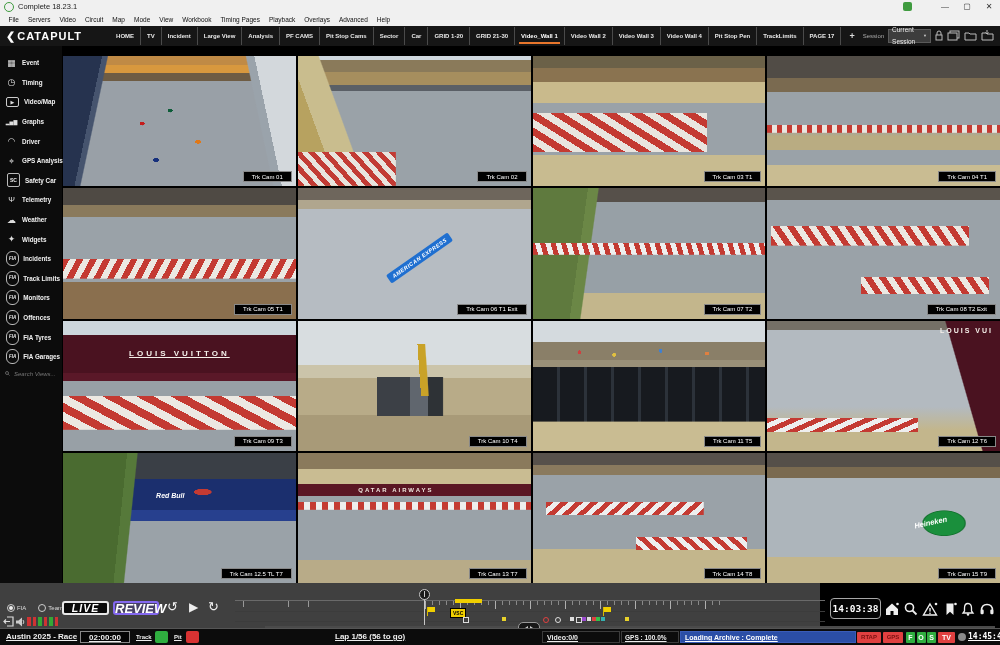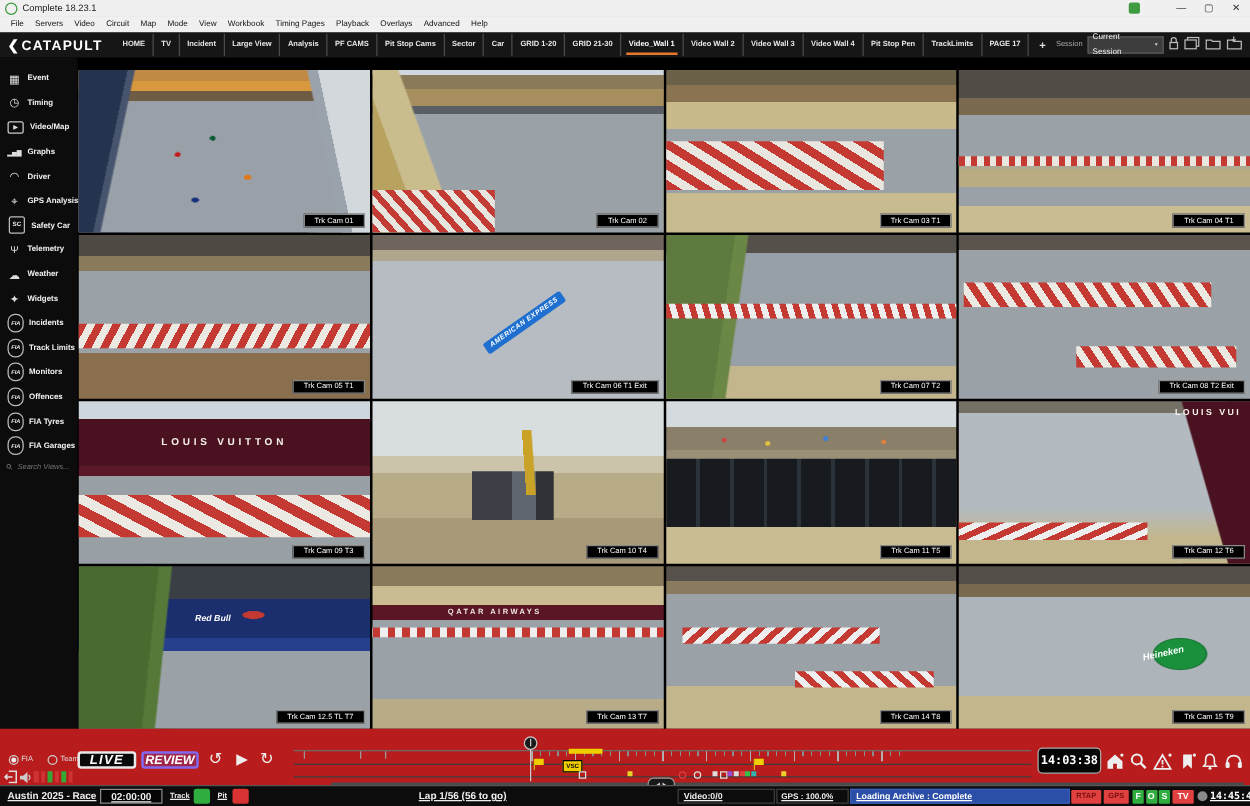--- a/index.html
+++ b/index.html
@@ -8,21 +8,21 @@
   #titlebar{position:absolute;left:0;top:0;width:1000px;height:13px;background:#f0f0f0;border-bottom:1px solid #d8d8d8;display:flex;align-items:center;font-size:7.5px;color:#222;}
   #titlebar .app-ic{width:8px;height:8px;border:1.5px solid #3f9b3f;border-radius:50%;margin:0 4px 0 4px;}
   #titlebar .spacer{flex:1;}
   #titlebar .tray-ic{width:9px;height:9px;background:#3f9b3f;border-radius:2px;margin-right:22px;}
   #titlebar .wbtn{width:22px;text-align:center;font-size:8px;color:#333;cursor:default;}
   
   #menubar{position:absolute;left:0;top:13px;width:1000px;height:13px;background:#f0f0f0;display:flex;align-items:center;padding-left:4px;box-sizing:border-box;}
   #menubar .mi{font-size:6.5px;color:#111;padding:0 4.5px;}
   
   #toolbar{position:absolute;left:0;top:26px;width:1000px;height:20px;background:#161616;display:flex;align-items:center;box-sizing:border-box;}
-  #brand{color:#fff;font-weight:bold;font-size:11px;letter-spacing:1px;margin:0 10px 0 6px;white-space:nowrap;}
+  #brand{color:#fff;font-weight:bold;font-size:11px;letter-spacing:1px;margin:0 28px 0 6px;white-space:nowrap;}
   #brand .chev{font-size:11px;margin-right:1px;}
   .tab{font-size:6px;font-weight:bold;color:#e8e8e8;padding:0 6px;height:18px;line-height:18px;border-right:1px solid #4a4a4a;white-space:nowrap;position:relative;}
   .tab:first-of-type{border-left:1px solid #4a4a4a;}
   .tab.active{color:#fff;}
   .tab.active::after{content:"";position:absolute;left:4px;right:4px;bottom:1px;height:2px;background:#e8762c;}
   .addtab{font-size:9px;color:#ddd;font-weight:bold;padding:0 8px;}
   #tb-right{margin-left:auto;display:flex;align-items:center;gap:4px;padding-right:6px;}
   #tb-right .ses-lab{font-size:6px;color:#aaa;}
   #ses-dd{background:#3d3d3d;border:1px solid #5a5a5a;color:#eee;font-size:6.5px;height:12px;line-height:12px;padding:0 3px;display:flex;align-items:center;gap:4px;}
   #ses-dd .car{font-size:4px;color:#ccc;}
@@ -77,21 +77,21 @@
     repeating-linear-gradient(74deg, #c43a32 0 5px, #eee 5px 10px) 0 46% / 100% 9% no-repeat,
     linear-gradient(98deg, #5f7a3e 0 22%, #6b8746 22% 26%, transparent 26.5%),
     linear-gradient(180deg, #56504a 0 11%, #97a0a6 11% 80%, #c3b68c 80% 100%);}
   .c8{background:
     repeating-linear-gradient(56deg, #c43a32 0 6px, #ece8e2 6px 12px) 10% 34% / 85% 15% no-repeat,
     repeating-linear-gradient(56deg, #c43a32 0 6px, #ece8e2 6px 12px) 90% 78% / 55% 13% no-repeat,
     linear-gradient(180deg, #5a544c 0 9%, #9aa2a8 9% 100%);}
   .c9{background:
     repeating-linear-gradient(28deg, #c43a32 0 8px, #ece8e2 8px 16px) 0 78% / 100% 26% no-repeat,
     linear-gradient(180deg, #cdd6dc 0 11%, #4a1220 11% 40%, #5a1828 40% 46%, #98a0a6 46% 100%);}
-  .c9 .cam-overlay{left:50%;top:22%;transform:translateX(-50%);color:#f5f0ea;font-size:8px;letter-spacing:3px;font-weight:bold;}
+  .c9 .cam-overlay{left:50%;top:22%;transform:translateX(-50%);color:#f5f0ea;font-size:8px;letter-spacing:3px;font-weight:bold;text-decoration:underline;}
   .c10{background:
     linear-gradient(86deg, transparent 0 52%, #c9a227 52% 55%, transparent 55.5%) 0 30% / 100% 40% no-repeat,
     linear-gradient(90deg, transparent 0 34%, #3c4046 34% 48%, #60666e 48% 56%, #2e3236 56% 62%, transparent 62.5%) 0 62% / 100% 30% no-repeat,
     linear-gradient(180deg, #d8dde0 0 34%, #cbc4aa 34% 44%, #b8ab88 44% 72%, #a89a78 72% 100%);}
   .c11{background:
     radial-gradient(3px 3px at 20% 24%, #d04040 60%, transparent 65%),
     radial-gradient(3px 3px at 35% 26%, #e0c040 60%, transparent 65%),
     radial-gradient(3px 3px at 55% 23%, #4080d0 60%, transparent 65%),
     radial-gradient(3px 3px at 75% 25%, #e08040 60%, transparent 65%),
     repeating-linear-gradient(90deg, #171a1f 0 24px, #2c323a 24px 27px) 0 62% / 100% 42% no-repeat,
@@ -112,30 +112,30 @@
   .c14 .cam-overlay{left:26%;top:26%;color:#f0e8e0;font-size:6px;letter-spacing:2px;font-weight:bold;}
   .c15{background:
     repeating-linear-gradient(138deg, #c43a32 0 5px, #eee 5px 10px) 18% 42% / 68% 10% no-repeat,
     repeating-linear-gradient(42deg, #c43a32 0 5px, #eee 5px 10px) 85% 72% / 48% 10% no-repeat,
     linear-gradient(180deg, #57514b 0 9%, #8a7a5e 9% 17%, #9aa2a8 17% 74%, #c3b68c 74% 100%);}
   .c16{background:
     radial-gradient(34px 20px at 76% 54%, #1a8f3c 58%, #14732f 62%, transparent 66%),
     linear-gradient(180deg, #554f49 0 11%, #7a6a50 11% 19%, #adb5bb 19% 80%, #c3b68c 80% 100%);}
   .c16 .cam-overlay{left:63%;top:50%;transform:rotate(-12deg);color:#fff;font-size:7.5px;font-weight:bold;font-style:italic;}
   
-  #transport{position:absolute;left:0;top:583px;width:1000px;height:45px;background:#b91c1c;}
+  #transport{position:absolute;left:0;top:583px;width:820px;height:45px;background:#404040;}
   .radio-row{position:absolute;left:7px;top:21px;display:flex;gap:12px;align-items:center;}
   .radio{display:flex;align-items:center;gap:2px;font-size:6px;color:#ddd;}
   .rdot{width:6px;height:6px;border:1px solid #ccc;border-radius:50%;position:relative;}
   .rdot.sel::after{content:"";position:absolute;left:1px;top:1px;width:4px;height:4px;background:#eee;border-radius:50%;}
   .meter-row{position:absolute;left:3px;top:33px;display:flex;align-items:center;gap:2px;}
   .mbar{width:3.5px;height:9px;display:inline-block;}
   .btn{position:absolute;top:18px;height:14px;border-radius:3px;color:#fff;font-style:italic;font-weight:bold;text-align:center;background:#0a0a0a;box-sizing:border-box;}
   #live-btn{left:62px;width:47px;border:2px solid #e8e8e8;font-size:10.5px;line-height:11px;letter-spacing:1px;}
-  #review-btn{left:113px;width:46px;border:2px solid #8468f0;background:rgba(90,70,200,.28);font-size:10px;line-height:11px;font-style:italic;}
+  #review-btn{left:113px;width:46px;border:2px solid #8468f0;background:rgba(90,70,200,.28);font-size:13px;line-height:11px;font-style:italic;}
   .tr-ic{position:absolute;top:16px;color:#eee;font-size:13px;line-height:16px;}
   
   .tl-line{position:absolute;left:235px;width:590px;height:1px;background:#3c3c3c;}
   #tl-ruler{position:absolute;left:235px;top:600px;width:590px;height:1px;background:#6a6a6a;}
   #tl-ticks{position:absolute;left:425px;top:601px;width:295px;height:8px;background:
     repeating-linear-gradient(90deg,#b0b0b0 0 1px,transparent 1px 35px) 0 0/100% 8px no-repeat,
     repeating-linear-gradient(90deg,#8a8a8a 0 1px,transparent 1px 7px) 0 0/100% 4px no-repeat;}
   .tl-tick{position:absolute;top:601px;width:1px;height:6px;background:#999;}
   #playhead-line{position:absolute;left:424px;top:592px;width:1px;height:33px;background:#c8c8c8;}
   #playhead-knob{position:absolute;left:419px;top:589px;width:9px;height:9px;border:1.5px solid #c8c8c8;border-radius:50%;background:#1a1a1a;}

